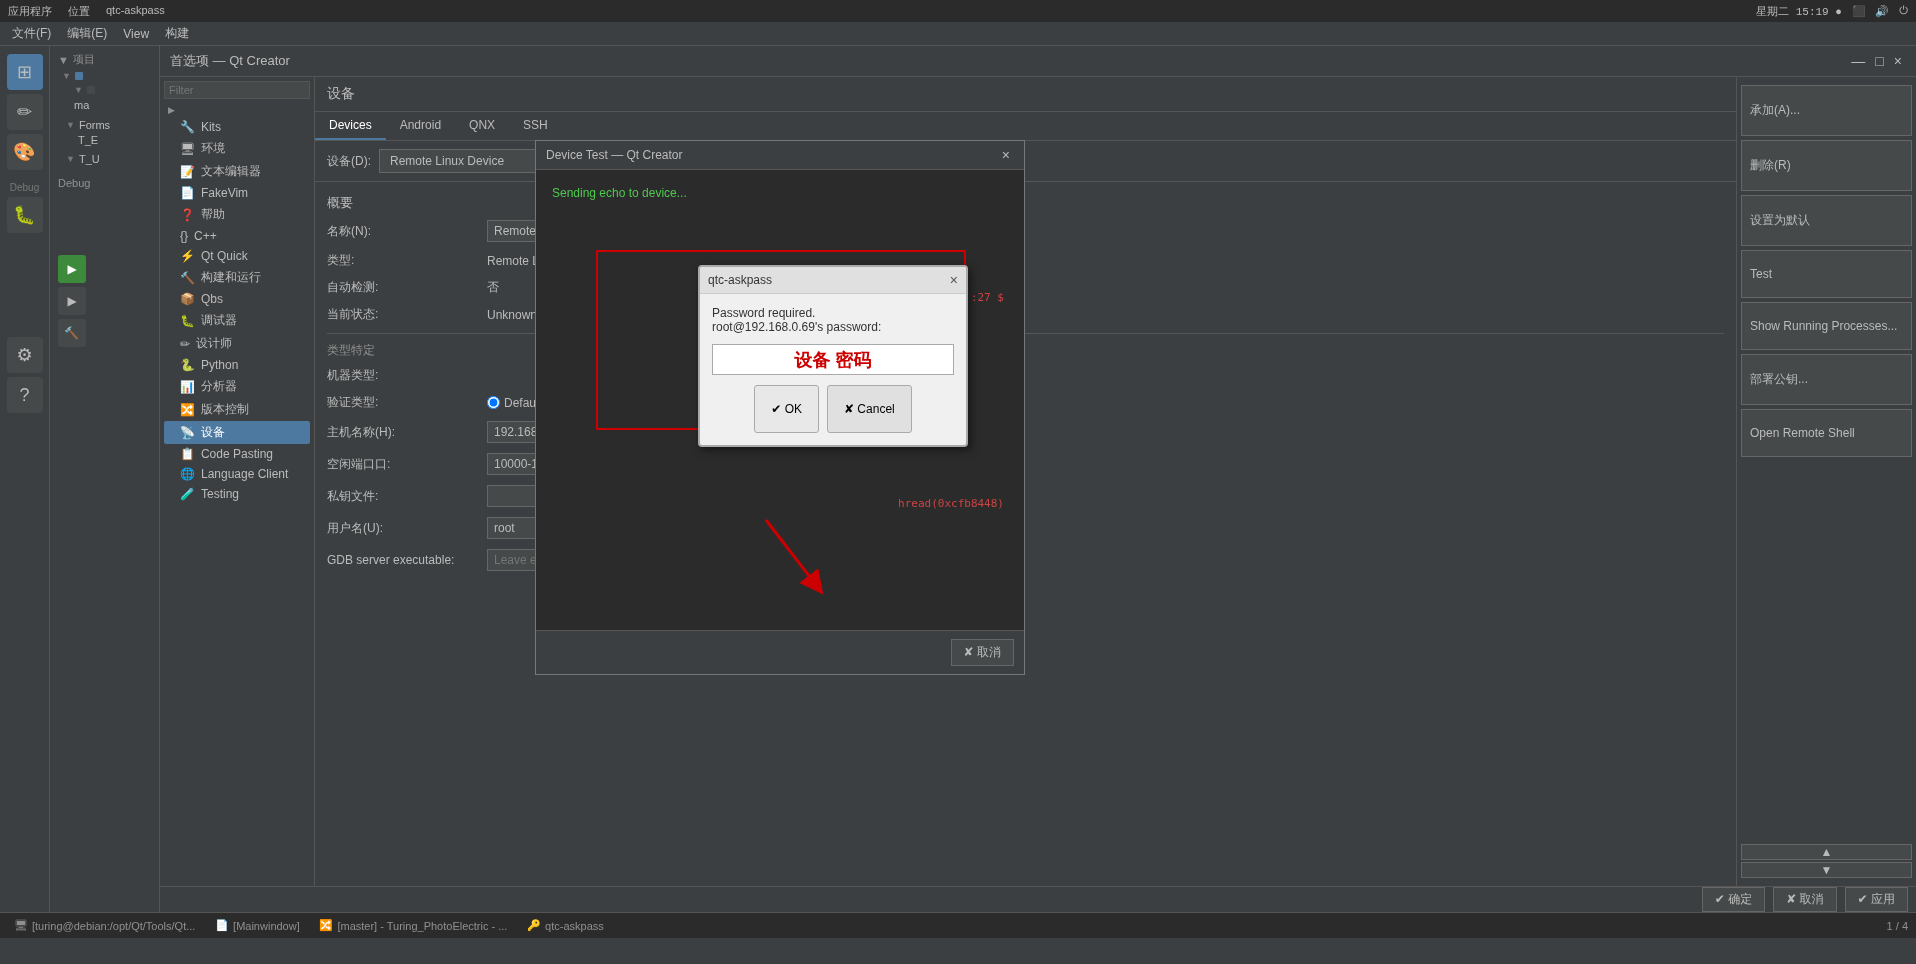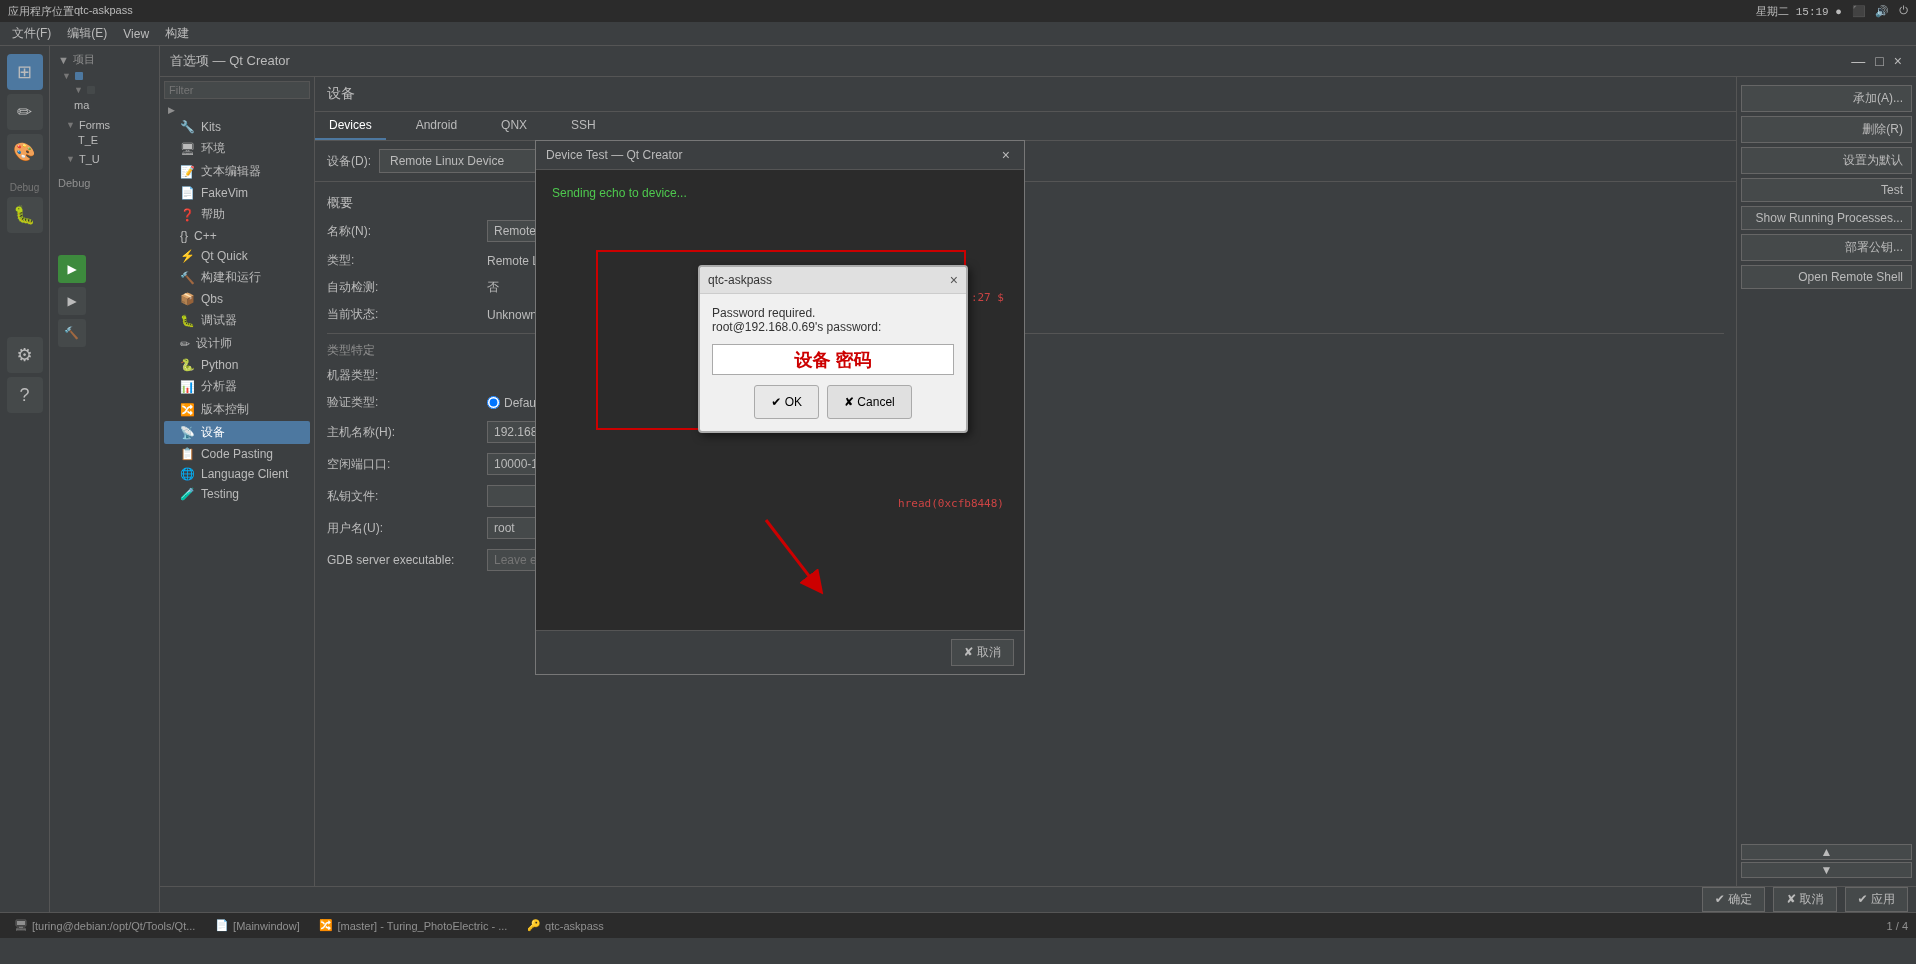--- a/index.html
+++ b/index.html
@@ -1,49 +1,49 @@
 <!DOCTYPE html>
 <html><head>
   <meta charset="utf-8">
   <style>
     * { box-sizing: border-box; margin: 0; padding: 0; }
     body { font-family: 'Segoe UI', sans-serif; font-size: 12px; background: #3c3f41; color: #bbb; overflow: hidden; width: 1916px; height: 964px; }
 
     
     .topbar { height: 22px; background: #2b2b2b; display: flex; align-items: center; justify-content: space-between; padding: 0 8px; color: #bbb; font-size: 11px; }
-    .topbar-left { display: flex; }
+    .topbar-left { display: flex; gap: 16px; }
     .topbar-right { display: flex; gap: 10px; align-items: center; font-family: Liberation Mono, monospace; }
 
     
     .menubar { height: 24px; background: #3c3f41; display: flex; align-items: center; padding: 0 4px; border-bottom: 1px solid #555; }
     .menubar-item { padding: 2px 8px; color: #bbb; font-size: 12px; cursor: pointer; }
 
     
     .main-layout { display: flex; height: calc(964px - 46px - 26px - 26px); }
 
     
     .sidebar { width: 155px; background: #3c3f41; border-right: 1px solid #555; display: flex; flex-direction: column; overflow: hidden; }
 
     
     .right-panel { width: 180px; background: #3c3f41; border-left: 1px solid #555; display: flex; flex-direction: column; padding: 8px 4px; gap: 4px; }
-    .right-btn { background: #45494a; border: 1px solid #666; color: #bbb; padding: 4px 8px; font-size: 12px; cursor: pointer; text-align: right; }
+    .right-btn { background: #45494a; border: 1px solid #666; color: #bbb; padding: 16px 8px; font-size: 12px; cursor: pointer; text-align: left; }
     .prefs-title { background: #3c3f41; padding: 6px 10px; display: flex; justify-content: space-between; align-items: center; border-bottom: 1px solid #555; font-size: 13px; color: #bbb; }
     .prefs-body { display: flex; flex: 1; }
 
     
     .prefs-sidebar { width: 155px; border-right: 1px solid #555; padding: 4px; }
     .prefs-sidebar-filter { width: 100%; background: #45494a; border: 1px solid #555; color: #bbb; padding: 2px 4px; font-size: 11px; margin-bottom: 4px; }
     .prefs-sidebar-section { padding: 2px 4px; font-size: 11px; color: #909090; display: flex; align-items: center; gap: 4px; cursor: pointer; }
     .prefs-sidebar-item { padding: 3px 4px 3px 16px; font-size: 12px; color: #bbb; display: flex; align-items: center; gap: 6px; cursor: pointer; border-radius: 2px; }
     .prefs-sidebar-item.active { background: #4d78a0; color: #fff; }
 
     
     .prefs-content { flex: 1; display: flex; flex-direction: column; }
     .prefs-header { padding: 8px 12px; border-bottom: 1px solid #555; font-size: 14px; color: #bbb; }
-    .prefs-tabs { display: flex; border-bottom: 1px solid #555; gap: 16px; }
+    .prefs-tabs { display: flex; border-bottom: 1px solid #555; }
     .prefs-tab { padding: 6px 14px; font-size: 12px; color: #bbb; cursor: pointer; border-bottom: 2px solid transparent; }
     .prefs-tab.active { border-bottom: 2px solid #4d78a0; color: #fff; }
 
     
     .device-config { padding: 12px; flex: 1; overflow-y: auto; }
     .device-row { display: flex; align-items: center; margin-bottom: 10px; }
     .device-label { width: 160px; color: #bbb; font-size: 12px; }
     .device-value { color: #bbb; font-size: 12px; flex: 1; }
     .device-input { background: #45494a; border: 1px solid #666; color: #bbb; padding: 3px 6px; font-size: 12px; width: 200px; }
     .device-input-wide { background: #45494a; border: 1px solid #666; color: #bbb; padding: 3px 6px; font-size: 12px; width: 320px; }
@@ -74,21 +74,21 @@
     
     .red-box { border: 2px solid #cc0000; position: absolute; top: 80px; left: 60px; width: 370px; height: 180px; }
 
     
     .askpass-dialog { position: fixed; width: 270px; background: #f0f0f0; border: 2px solid #aaa; z-index: 300; top: 265px; left: 698px; border-radius: 4px; box-shadow: 3px 3px 8px rgba(0,0,0,0.5); }
     .askpass-title { background: #e0e0e0; padding: 5px 8px; display: flex; justify-content: space-between; align-items: center; font-size: 12px; color: #333; border-bottom: 1px solid #ccc; border-radius: 3px 3px 0 0; }
     .askpass-body { padding: 12px; }
     .askpass-msg { color: #333; font-size: 12px; margin-bottom: 10px; }
     .askpass-input { width: 100%; background: #fff; border: 1px solid #aaa; padding: 4px 6px; font-size: 16px; color: #cc0000; text-align: center; font-weight: bold; margin-bottom: 10px; }
     .askpass-buttons { display: flex; justify-content: center; gap: 8px; }
-    .askpass-btn { background: #e0e0e0; border: 1px solid #aaa; padding: 9px 16px; font-size: 12px; cursor: pointer; border-radius: 3px; display: flex; align-items: center; gap: 4px; }
+    .askpass-btn { background: #e0e0e0; border: 1px solid #aaa; padding: 16px 16px; font-size: 12px; cursor: pointer; border-radius: 3px; display: flex; align-items: center; gap: 4px; }
     .askpass-btn.ok { background: #e8e8e8; }
 
     
     .close-btn { background: none; border: none; color: #bbb; font-size: 14px; cursor: pointer; padding: 0 4px; }
 
     
     .terminal-text { color: #cc4444; font-size: 11px; font-family: monospace; }
 
     
     .device-dropdown { background: #45494a; border: 1px solid #666; color: #bbb; padding: 3px 6px; font-size: 12px; width: 100%; }

